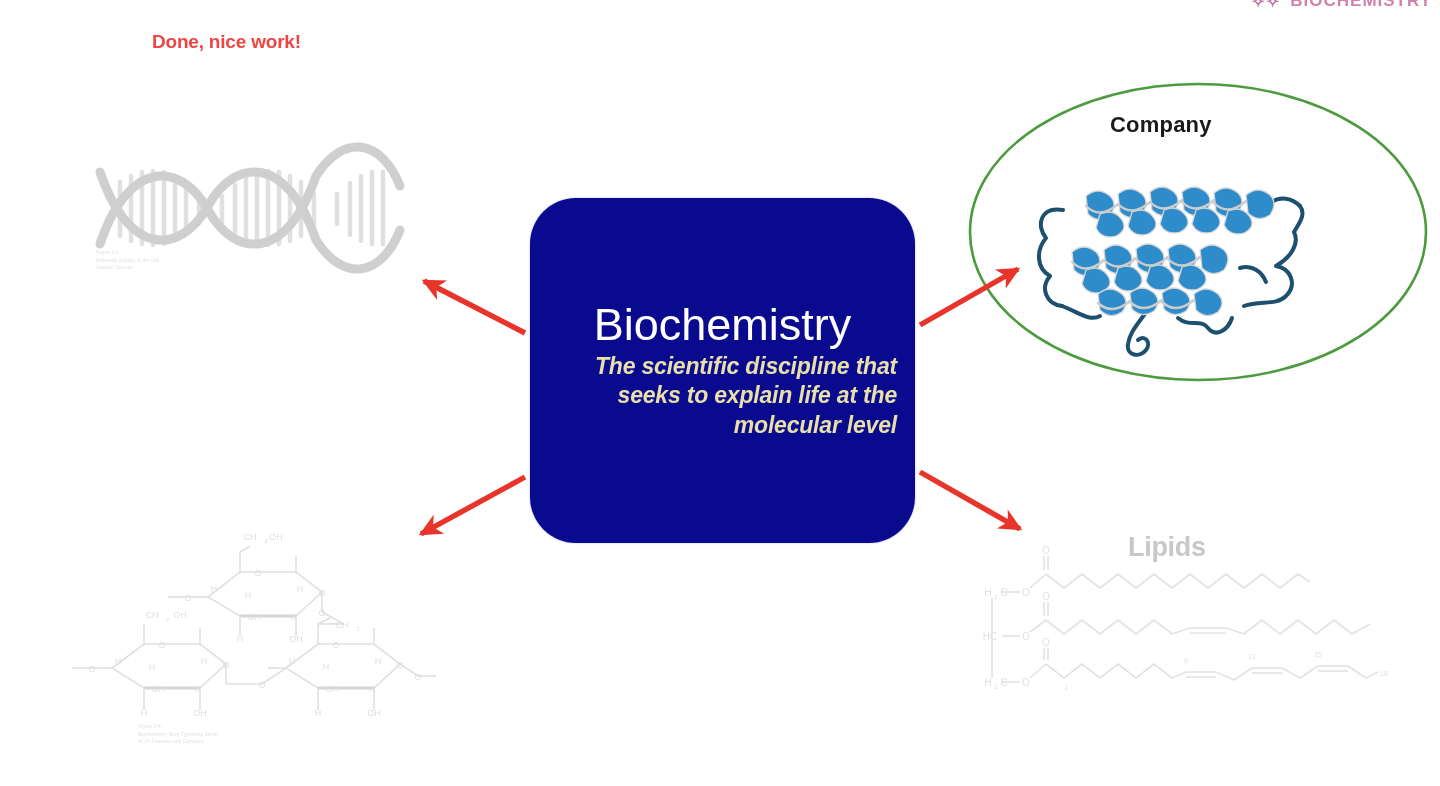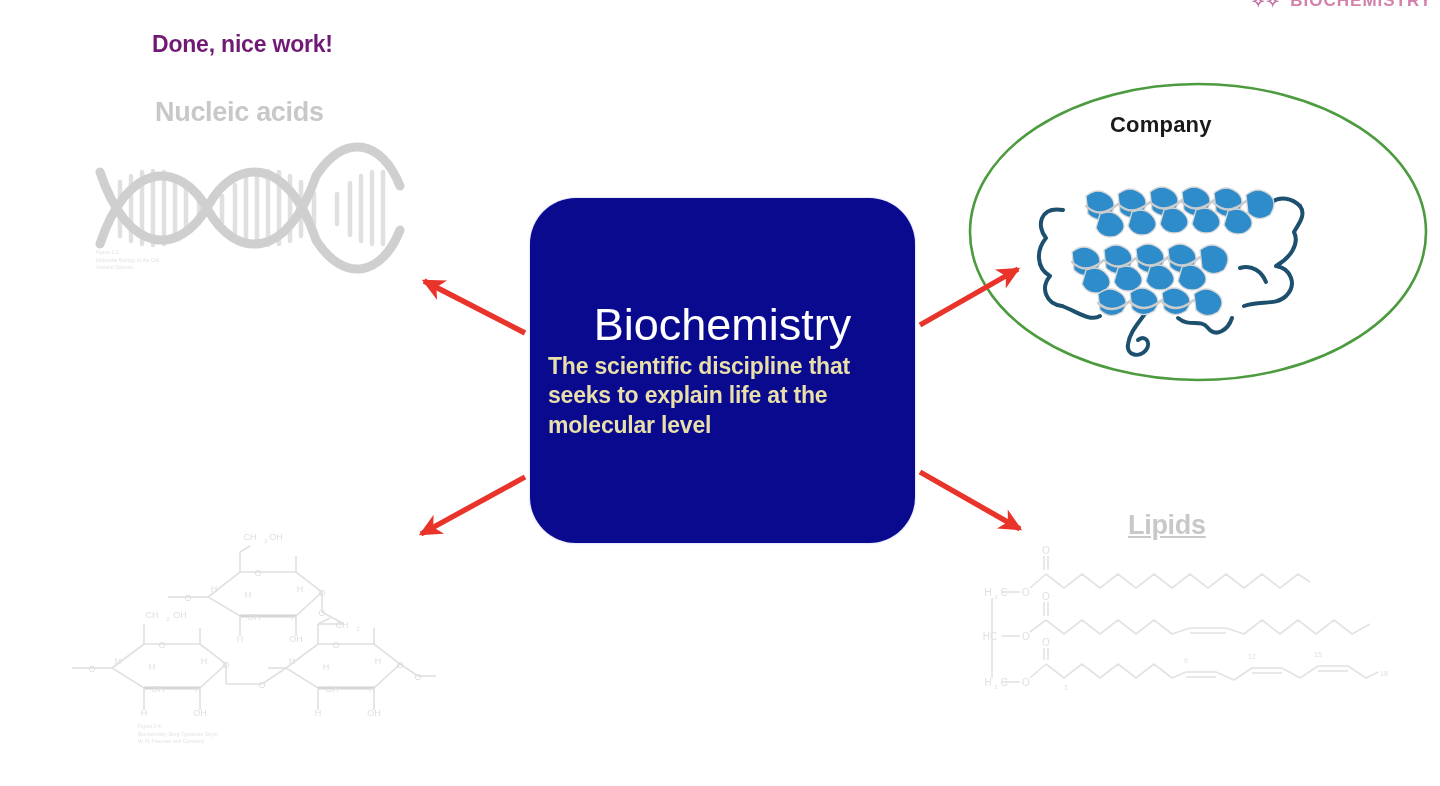--- a/index.html
+++ b/index.html
@@ -37,38 +37,38 @@
     color: #a8397a;
     font-size: 16px;
     font-weight: bold;
   }
 
   
   #status-text {
     position: absolute;
     left: 152px;
     top: 31px;
-    font-size: 23px;
-    font-weight: bold;
-    color: #701a75;
+    font-size: 19px;
+    font-weight: bold;
+    color: #ef4444;
     letter-spacing: -0.2px;
   }
 
   
   .section-label {
     position: absolute;
     font-size: 27px;
     font-weight: bold;
     color: #c8c8c8;
     letter-spacing: -0.3px;
     white-space: nowrap;
   }
   #label-nucleic   { left: 155px;  top: 97px; }
   #label-carbo     { left: 167px;  top: 471px; }
-  #label-lipids    { left: 1128px; top: 510px; text-decoration: underline; }
+  #label-lipids    { left: 1128px; top: 532px; }
   #label-proteins  {
     position: absolute;
     left: 1110px;
     top: 112px;
     font-size: 22px;
     font-weight: bold;
     color: #1a1a1a;
     letter-spacing: 0.2px;
     white-space: nowrap;
   }
@@ -107,22 +107,23 @@
     line-height: 1.05;
     font-weight: normal;
     text-align: center;
     margin-bottom: 4px;
   }
   #central-subtitle {
     color: #e9dfa8;
     font-size: 23px;
     font-weight: bold;
     line-height: 1.28;
-    text-align: left;
+    text-align: right;
     letter-spacing: -0.2px;
+    font-style: italic;
   }
 
   
   #overlay {
     position: absolute;
     left: 0;
     top: 0;
     width: 1440px;
     height: 786px;
     pointer-events: none;
@@ -133,21 +134,20 @@
 
 <div id="slide">
 
   <div id="watermark">
     <span class="wm-mark">✧✧</span>
     <span>BIOCHEMISTRY</span>
   </div>
 
   <div id="status-text">Done, nice work!</div>
 
-  <div class="section-label" id="label-nucleic">Nucleic acids</div>
   <div id="label-proteins">Company</div>
   <div class="section-label" id="label-lipids">Lipids</div>
 
   <div class="fig-caption" id="caption-dna">Figure 1-1
 Molecular Biology of the Cell
 Garland Science</div>
   <div class="fig-caption" id="caption-carbo">Figure 2-4
 Biochemistry, Berg Tymoczko Stryer
 W. H. Freeman and Company</div>
 

